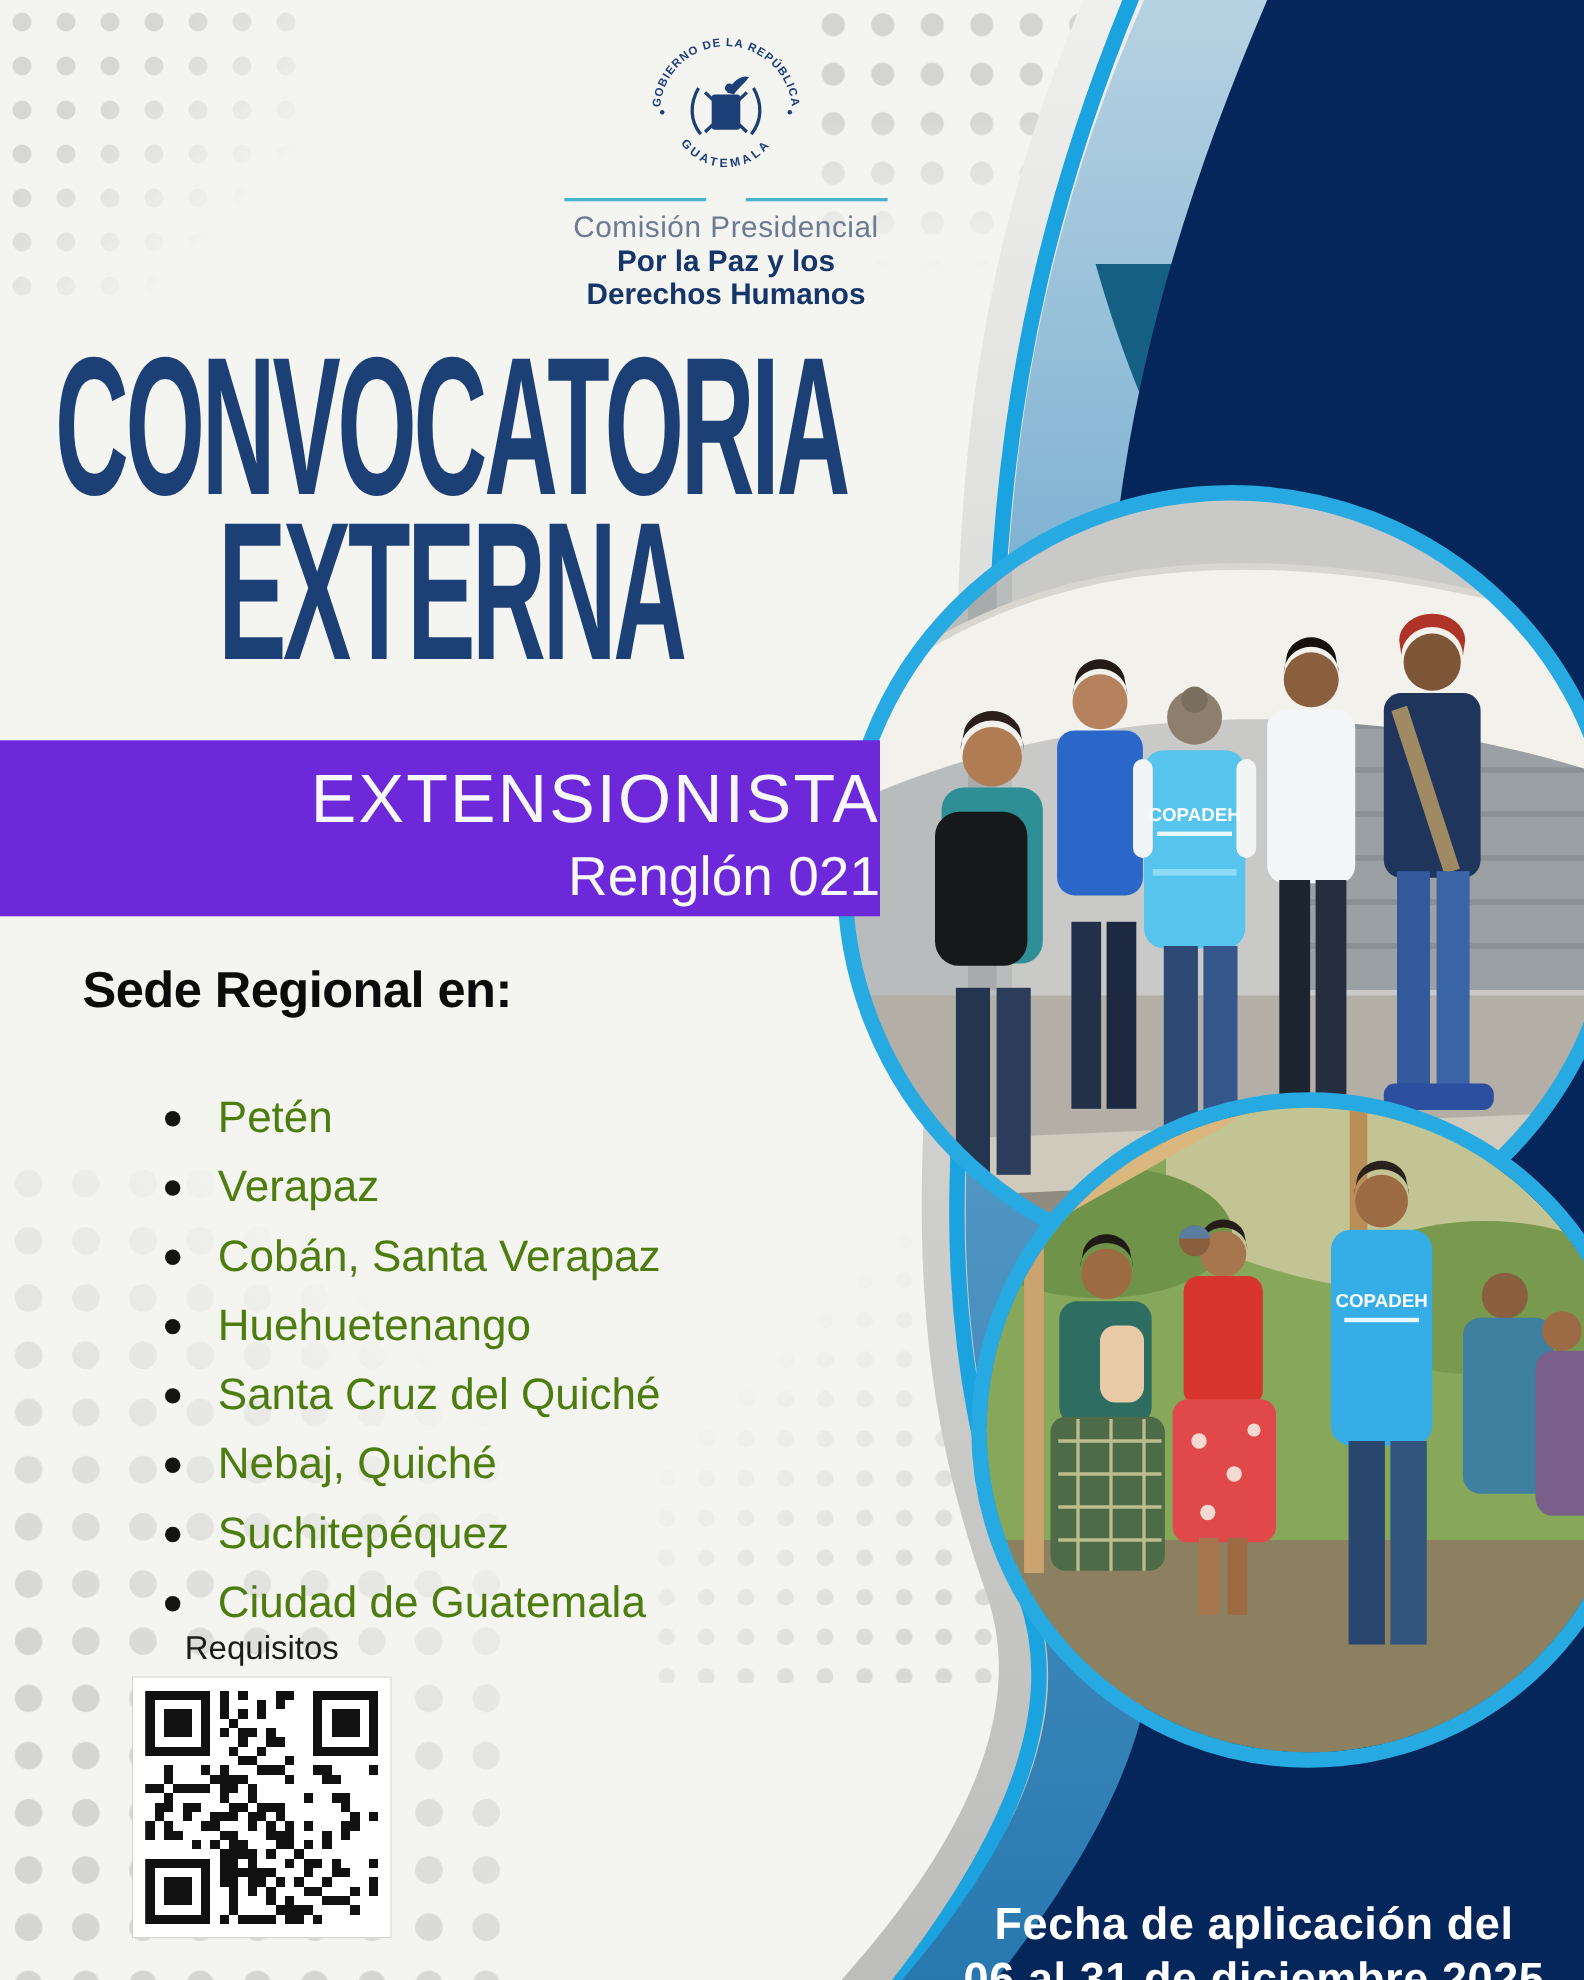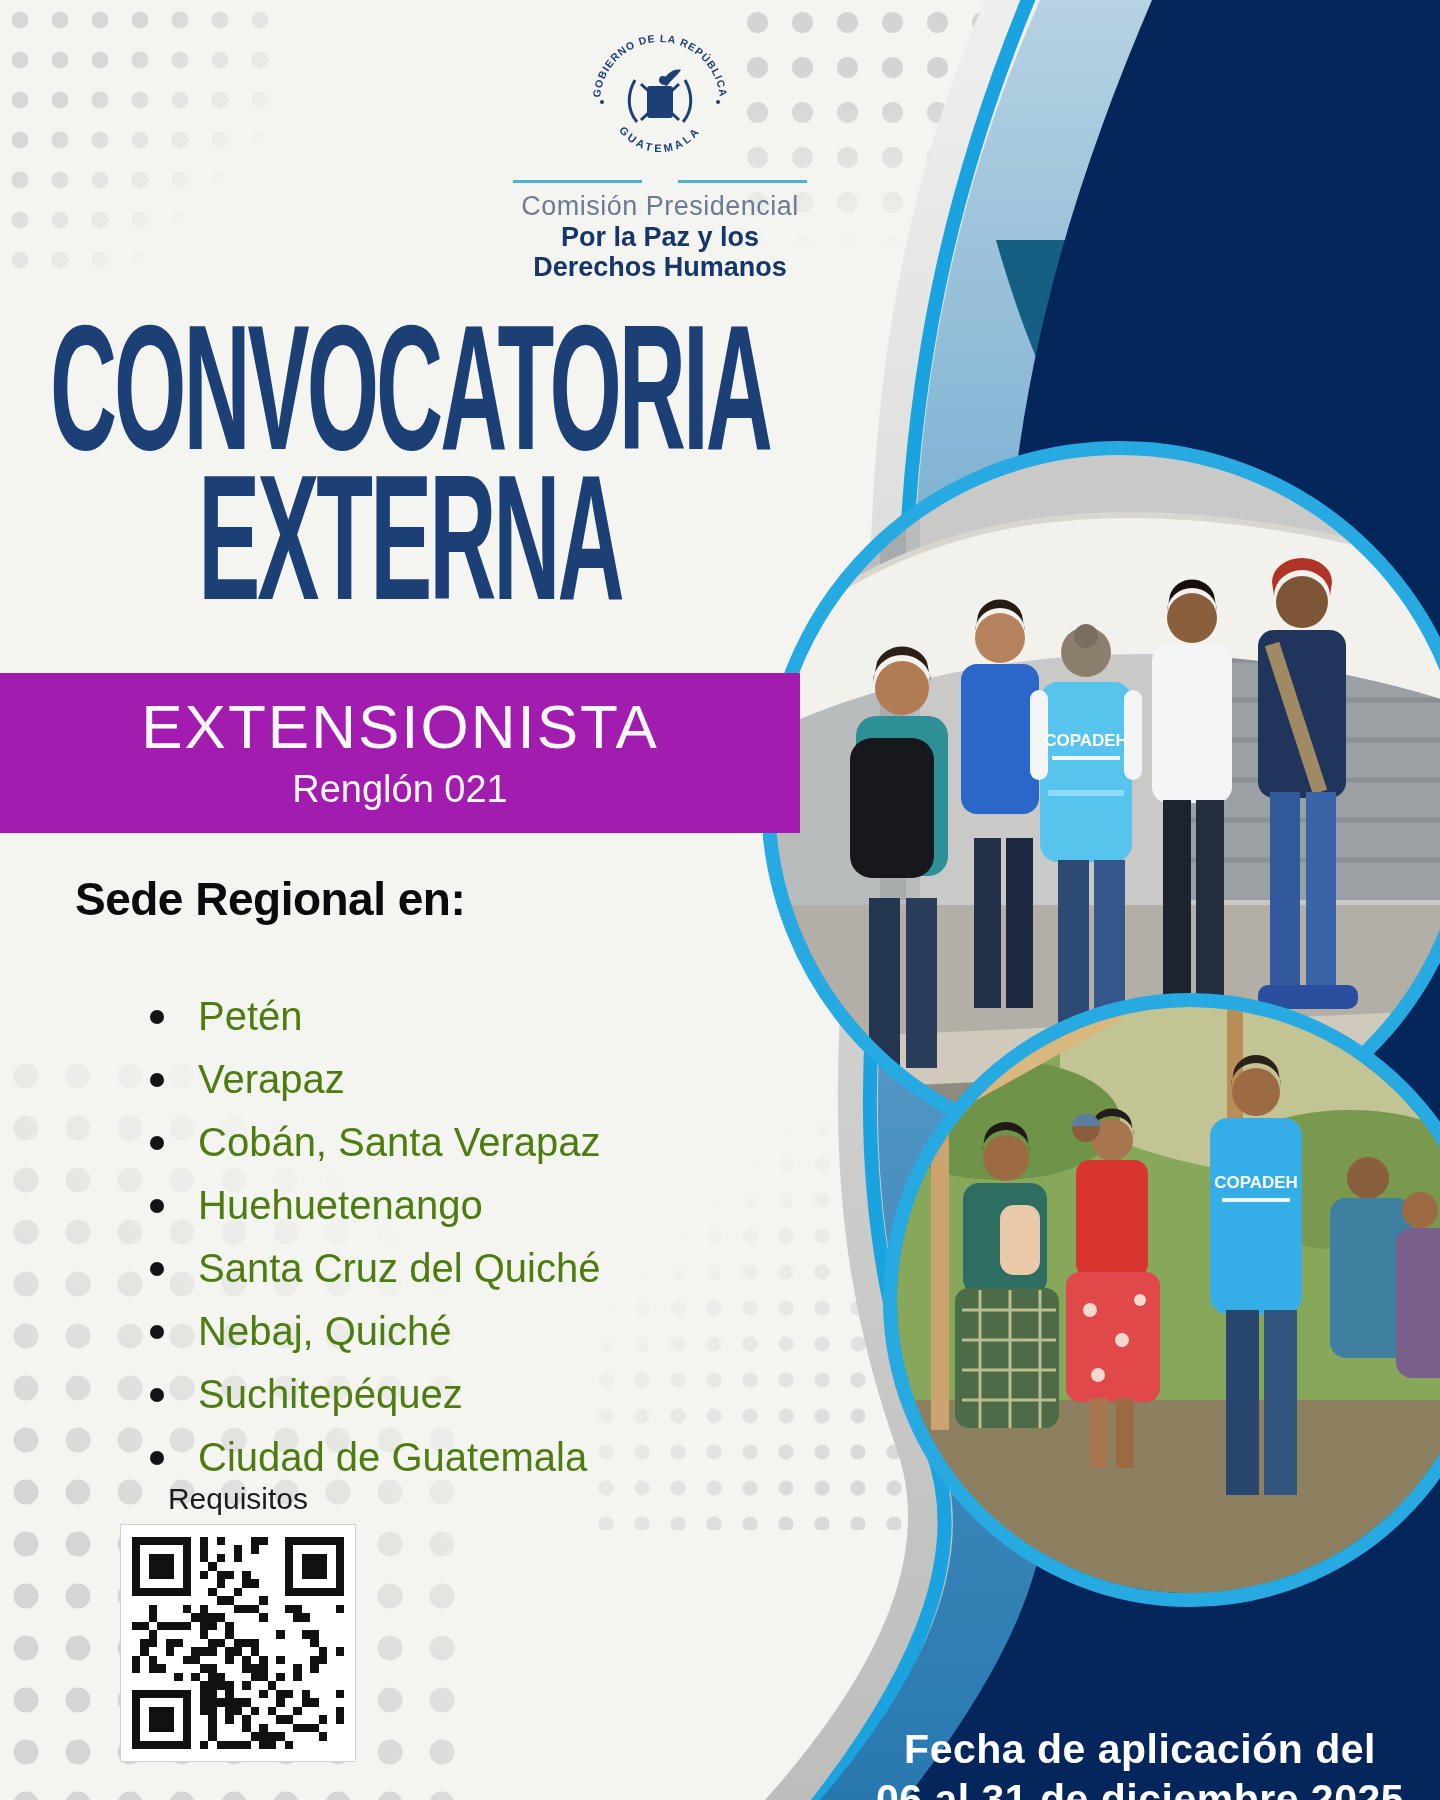--- a/index.html
+++ b/index.html
@@ -43,24 +43,24 @@
   .org .t2{font-size:27px;font-weight:bold;color:#15356b;line-height:1.12;}
 
   
   .title-line{position:absolute;left:0;width:820px;text-align:center;
     color:#1c4076;font-weight:bold;font-size:93px;letter-spacing:-3px;
     transform:scale(1,1.92);transform-origin:center top;white-space:nowrap;}
   .tl1{top:286px;}
   .tl2{top:436px;}
 
   
-  .banner{left:0;top:673px;width:800px;height:160px;background:#a21caf;
-    color:#f6f8fa;text-align:center;}
+  .banner{left:0;top:673px;width:800px;height:160px;background:#6d28d9;
+    color:#f6f8fa;text-align:right;}
   .banner .b1{font-size:62px;letter-spacing:2px;margin-top:18px;font-weight:400;}
-  .banner .b2{font-size:38px;margin-top:6px;font-weight:400;}
+  .banner .b2{font-size:50px;margin-top:6px;font-weight:400;}
 
   
   .sede{left:75px;top:872px;font-size:46px;font-weight:bold;color:#0b0b0b;letter-spacing:-.5px;}
   .loc-list{left:150px;top:985px;width:560px;list-style:none;margin:0;padding:0;}
   .loc-list li{display:flex;align-items:center;height:63px;font-size:40px;color:#4d7c0f;}
   .loc-list li .dot{width:14px;height:14px;border-radius:50%;background:#141414;
     margin-right:34px;flex:0 0 auto;}
 
   
   .qr-label{left:120px;top:1482px;width:236px;text-align:center;font-size:30px;color:#1c1c1c;}

